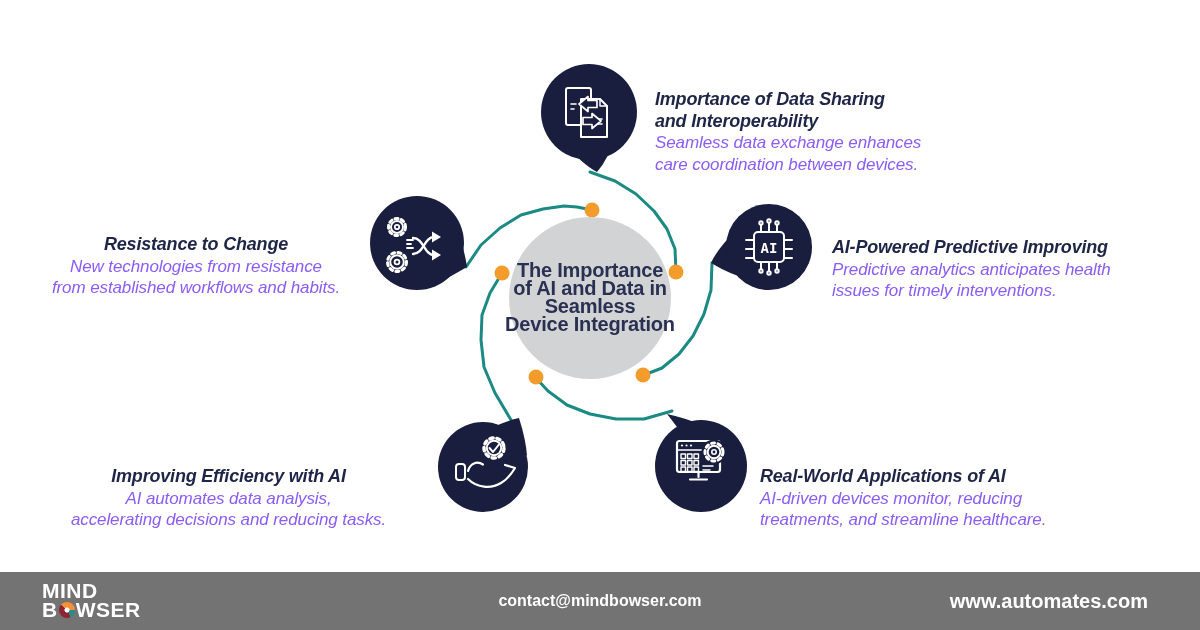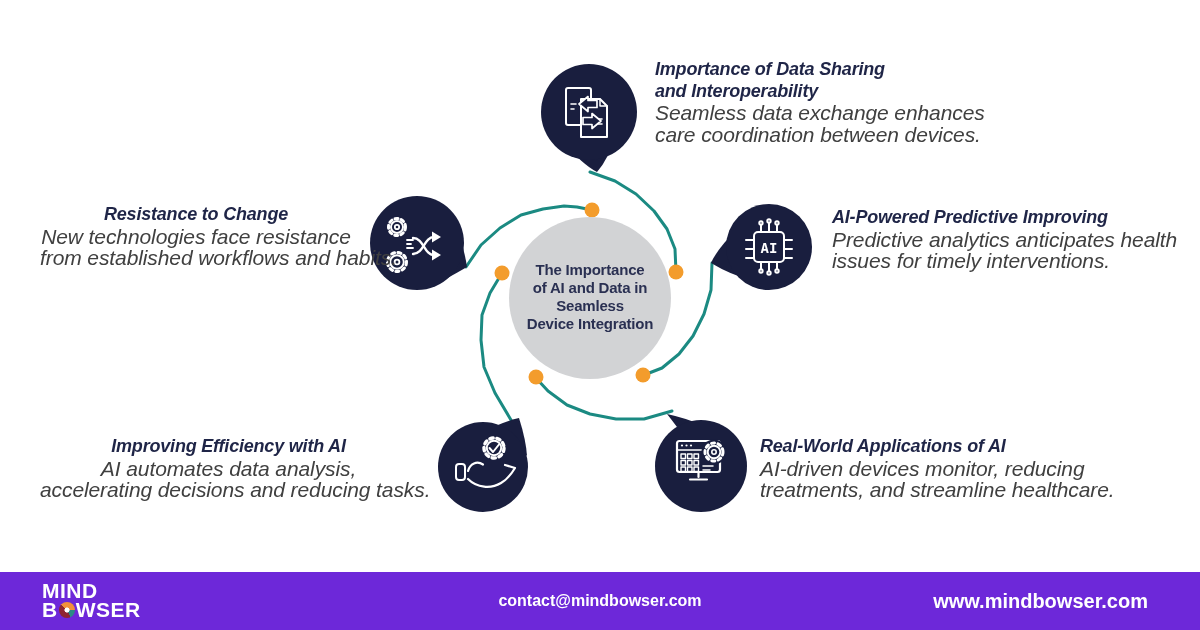--- a/index.html
+++ b/index.html
@@ -3,32 +3,32 @@
 <meta charset="utf-8">
 <style>
   html,body{margin:0;padding:0;}
   body{
     width:1200px;height:630px;position:relative;overflow:hidden;
     background:#ffffff;
     font-family:"Liberation Sans", sans-serif;
   }
   #stage{position:absolute;left:0;top:0;width:1200px;height:630px;}
   svg.diagram{position:absolute;left:0;top:0;}
-  .ntext{position:absolute;}
+  .ntext{position:absolute;margin-top:30px;}
   .line{display:block;white-space:nowrap;}
   .nt-title{font-weight:700;font-style:italic;font-size:18px;line-height:21.5px;color:#1f2547;letter-spacing:-0.2px;}
-  .nt-desc{font-style:italic;font-size:21px;line-height:21.5px;color:#404040;letter-spacing:-0.1px;}
+  .nt-desc{font-style:italic;font-size:17px;line-height:21.5px;color:#8b5cf6;letter-spacing:-0.1px;}
   .ralign{text-align:center;}
   .center-text{
     position:absolute;left:490px;top:261px;width:200px;text-align:center;
-    font-weight:700;font-size:15px;line-height:18px;color:#2a3052;letter-spacing:-0.2px;
+    font-weight:700;font-size:20px;line-height:18px;color:#2a3052;letter-spacing:-0.2px;
   }
   .footer{
     position:absolute;left:0;top:572px;width:1200px;height:58px;
-    background:#6d28d9;
+    background:#737373;
   }
   .logo{
     position:absolute;left:42px;top:9px;color:#ffffff;font-weight:800;
     font-size:21px;line-height:19px;letter-spacing:0.5px;
   }
   .logo-line2{display:flex;align-items:center;gap:1px;}
   .logo-swirl{
     display:inline-block;width:16px;height:16px;border-radius:50%;
     background:
       radial-gradient(circle at 50% 50%, #ffffff 0 2.5px, rgba(255,255,255,0) 2.6px),
@@ -197,31 +197,31 @@
       <span class="line">AI automates data analysis,</span>
       <span class="line">accelerating decisions and reducing tasks.</span>
     </div>
   </div>
 
   <div class="ntext ralign" style="left:40px;top:204px;width:312px">
     <div class="nt-title">
       <span class="line">Resistance to Change</span>
     </div>
     <div class="nt-desc">
-      <span class="line">New technologies face resistance</span>
+      <span class="line">New technologies from resistance</span>
       <span class="line">from established workflows and habits.</span>
     </div>
   </div>
 
   <div class="footer">
     <div class="logo">
       <span class="line">MIND</span>
       <span class="logo-line2">
         <span>B</span>
         <span class="logo-swirl"></span>
         <span>WSER</span>
       </span>
     </div>
     <a class="footer-email" href="#">contact@mindbowser.com</a>
-    <a class="footer-site" href="#">www.mindbowser.com</a>
+    <a class="footer-site" href="#">www.automates.com</a>
   </div>
 
 </div>
 
 </body></html>

